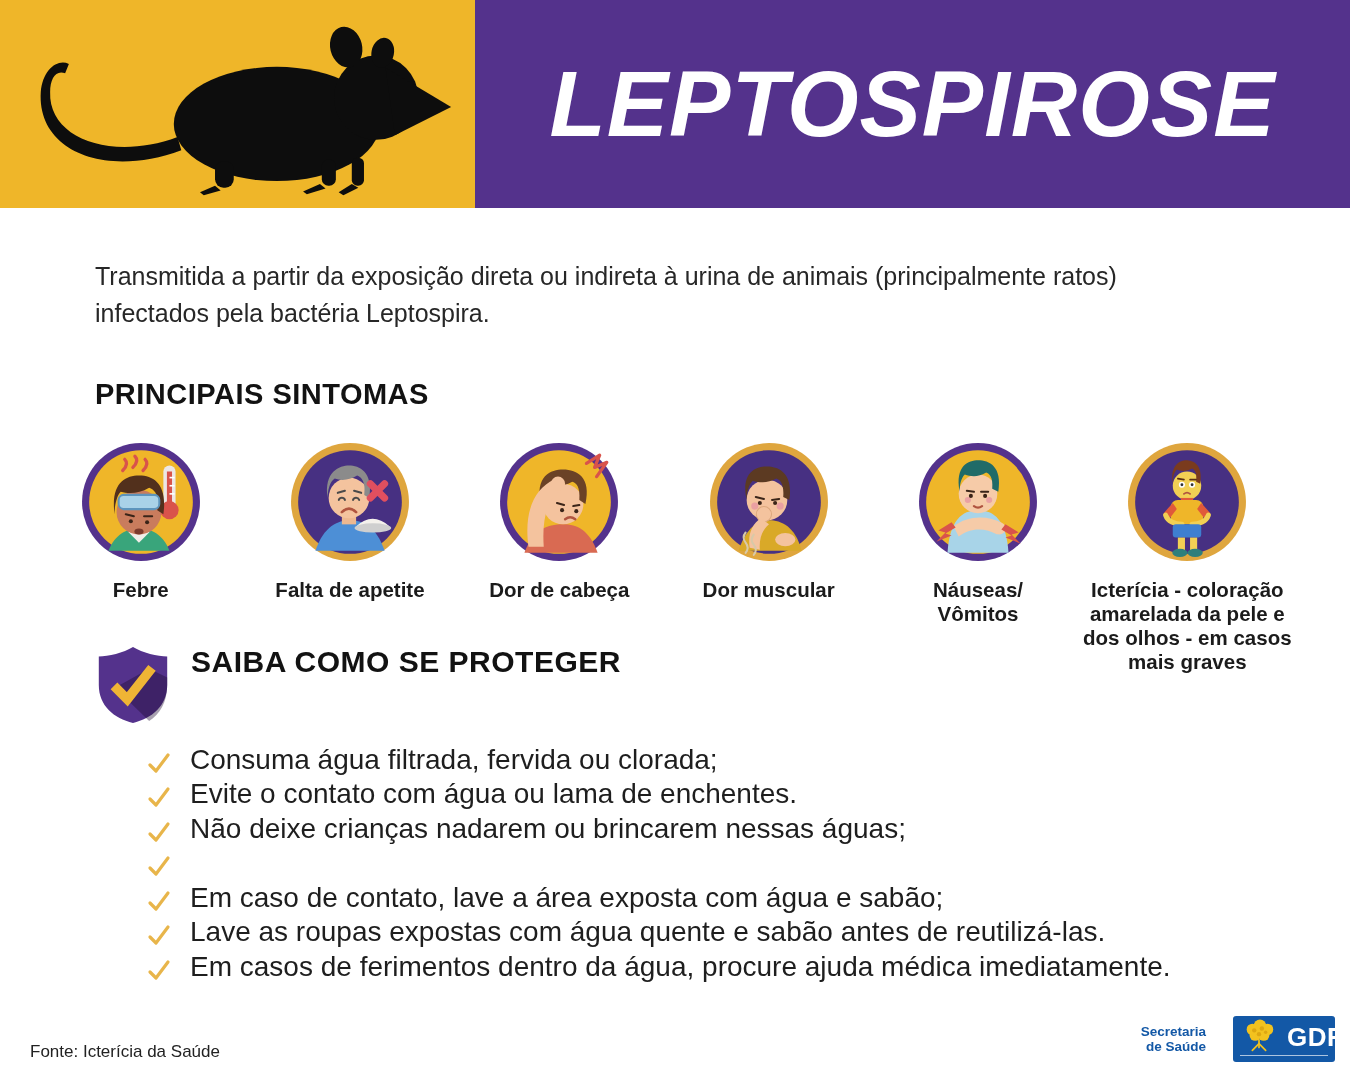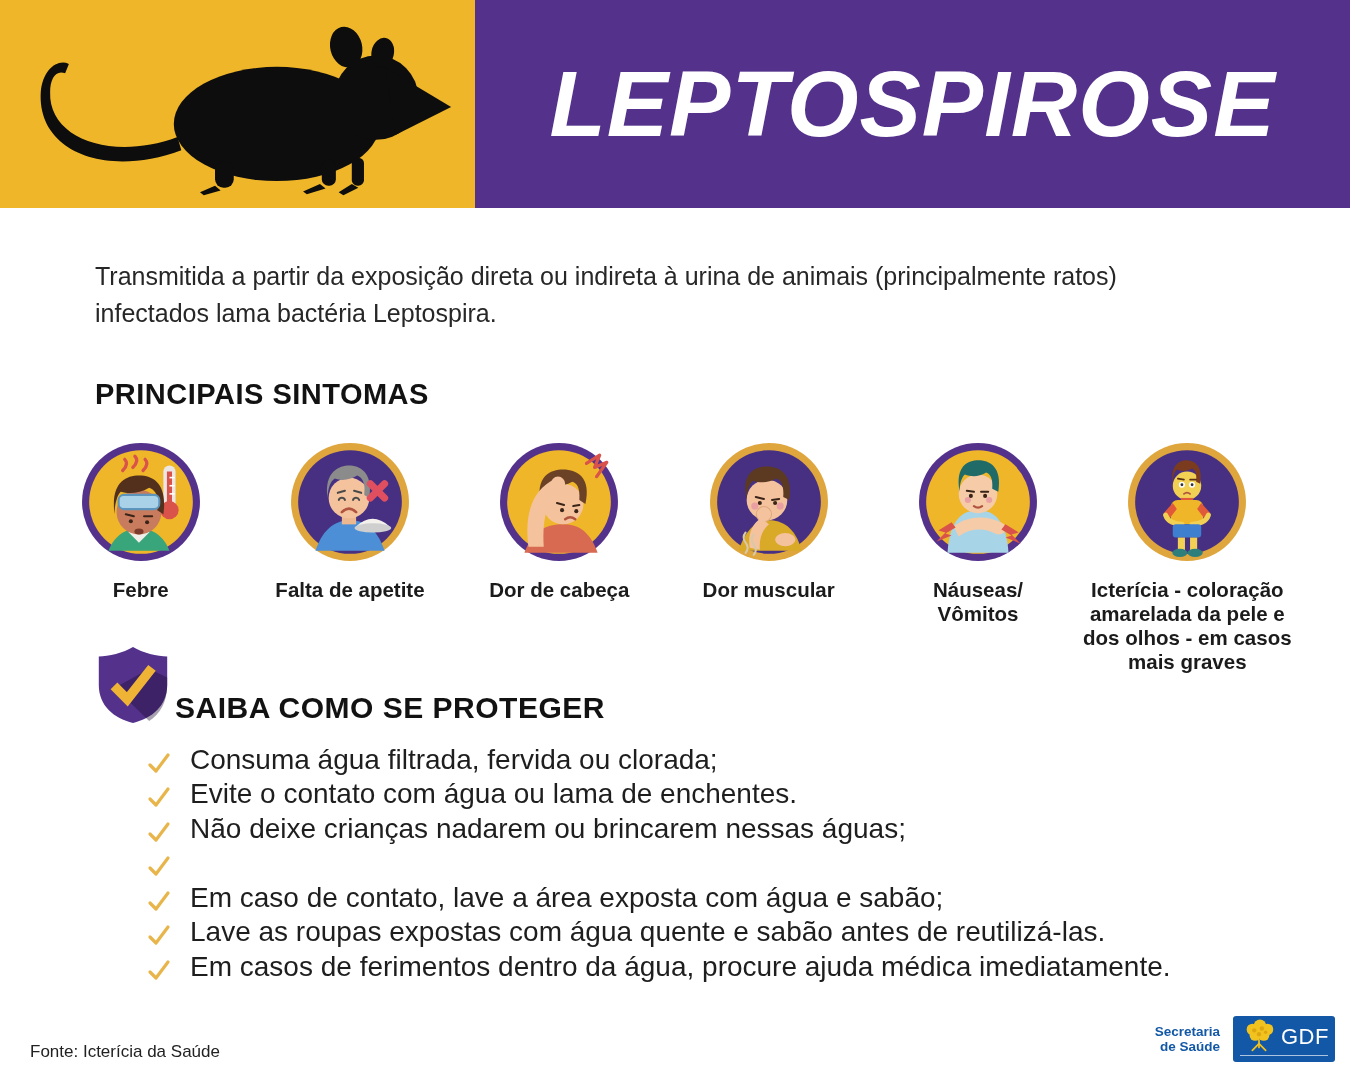--- a/index.html
+++ b/index.html
@@ -24,34 +24,34 @@
   .symptoms h2 { margin-left:95px; font-size:29px; font-weight:bold; color:#121212; letter-spacing:.5px; }
   .icons-row { margin:30px 0 0 36px; width:1256px; display:grid; grid-template-columns:repeat(6,1fr); height:204px; }
   .symptom { display:flex; flex-direction:column; align-items:center; }
   .symptom svg.badge { width:122px; height:122px; }
   .symptom figcaption {
     margin-top:15px; font-size:20.5px; font-weight:bold; text-align:center;
     line-height:24px; white-space:pre-line; color:#1b1b1b; max-width:225px;
   }
 
   
-  .prot-head { display:flex; align-items:flex-end; gap:4px; margin-left:95px; height:80px; }
+  .prot-head { display:flex; align-items:flex-start; gap:20px; margin-left:95px; height:80px; }
   .prot-head svg { width:76px; height:80px; flex:none; }
   .prot-head h2 { font-size:30px; font-weight:bold; color:#121212; letter-spacing:.5px; }
   .checklist { list-style:none; margin:16px 0 0 147px; }
   .checklist li { display:flex; align-items:flex-end; gap:19px; height:34.5px; font-size:28px; color:#1e1e1e; }
   .checklist li svg { width:24px; height:24px; flex:none; margin-top:4px; }
 
   
   .footer-source { position:absolute; left:30px; bottom:18px; font-size:17px; color:#222; }
-  .logos { position:absolute; right:15px; bottom:18px; display:flex; align-items:center; gap:13px; }
+  .logos { position:absolute; right:15px; bottom:18px; display:flex; align-items:center; gap:27px; }
   .sec-text { font-size:13.5px; font-weight:bold; color:#1358A6; text-align:right; line-height:15.5px; white-space:pre-line; }
   .gdf-box { position:relative; width:102px; height:46px; background:#1358A6; border-radius:3px; display:flex; align-items:center; padding:2px 6px 6px 6px; }
   .gdf-box svg { width:40px; height:38px; flex:none; }
-  .gdf-label { color:#fff; font-weight:normal; font-size:22px; letter-spacing:.5px; margin-left:2px; }
+  .gdf-label { color:#fff; font-weight:bold; font-size:26px; letter-spacing:.5px; margin-left:8px; }
   .gdf-line { position:absolute; left:7px; right:7px; bottom:6px; height:1px; background:rgba(255,255,255,.65); }
 </style>
 </head>
 <body>
 
 <div class="page">
 
   <header class="hero">
     <div class="hero-yellow">
       <svg viewBox="0 0 460 190" aria-hidden="true">
@@ -69,21 +69,21 @@
           <path d="M352 176 l-14 9 5 3 16 -8 z"></path>
           <path d="M206 178 l-16 7 4 3 18 -5 z"></path>
         </g>
       </svg>
     </div>
     <div class="hero-purple">
       <h1>LEPTOSPIROSE</h1>
     </div>
   </header>
 
-  <p class="intro">Transmitida a partir da exposição direta ou indireta à urina de animais (principalmente ratos) infectados lama bactéria Leptospira.</p>
+  <p class="intro">Transmitida a partir da exposição direta ou indireta à urina de animais (principalmente ratos) infectados pela bactéria Leptospira.</p>
 
   <section class="symptoms">
     <h2>PRINCIPAIS SINTOMAS</h2>
     <div class="icons-row">
 
       <figure class="symptom">
         <svg class="badge" viewBox="0 0 120 120">
           <circle cx="60" cy="60" r="58" fill="#54328C"></circle>
           <circle cx="60" cy="60" r="51" fill="#EFB629"></circle>
           <g stroke="#D9534B" stroke-width="3.2" fill="none" stroke-linecap="round">

